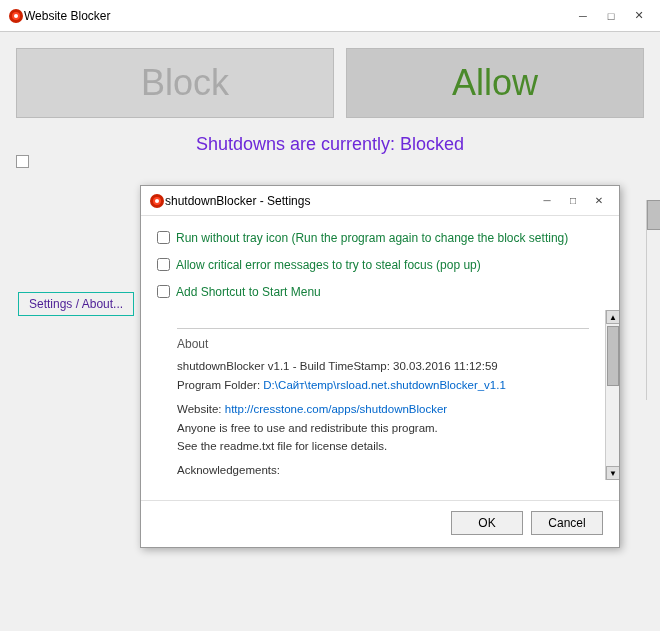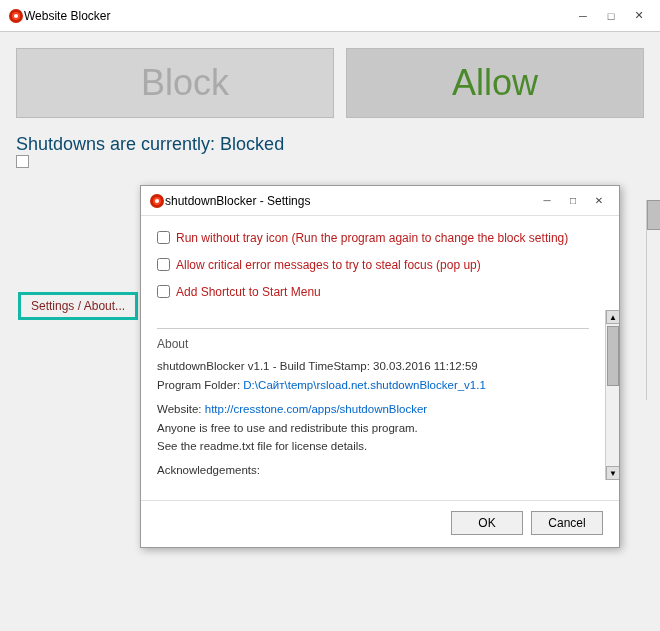--- a/index.html
+++ b/index.html
@@ -83,22 +83,23 @@
       font-size: 36px;
       font-weight: 400;
       color: #4a8a2a;
       cursor: pointer;
       border: 1px solid #bbb;
       background: #c8c8c8;
     }
 
     
     .status-text {
+      text-align: center;
       font-size: 18px;
-      color: #0c4a6e;
+      color: #6d28d9;
       margin-bottom: 0;
     }
 
     
     .partial-row {
       display: flex;
       align-items: center;
       gap: 6px;
       margin-bottom: 8px;
     }
@@ -111,23 +112,23 @@
     }
 
     
     .settings-btn {
       position: absolute;
       left: 18px;
       top: 292px;
       padding: 4px 10px;
       font-size: 12px;
       background: #f0f0f0;
-      border: 3px solid #14b8a6;
-      cursor: pointer;
-      color: #7f1d1d;
+      border: 1px solid #14b8a6;
+      cursor: pointer;
+      color: #4c1d95;
     }
 
     
     .main-scrollbar {
       position: absolute;
       right: 0;
       top: 200px;
       width: 14px;
       height: 200px;
       background: #f0f0f0;
@@ -192,28 +193,29 @@
     }
     .checkbox-input {
       width: 13px;
       height: 13px;
       margin-top: 1px;
       flex-shrink: 0;
       cursor: pointer;
     }
     .checkbox-label {
       font-size: 12px;
-      color: #b91c1c;
+      color: #15803d;
       line-height: 1.4;
     }
 
     .about-section {
       margin-top: 18px;
       border-top: 1px solid #ccc;
       padding-top: 8px;
+      margin-left: 20px;
     }
     .about-heading {
       font-size: 12px;
       color: #555;
       margin-bottom: 6px;
     }
     .about-text {
       font-size: 11.5px;
       color: #333;
       line-height: 1.6;

